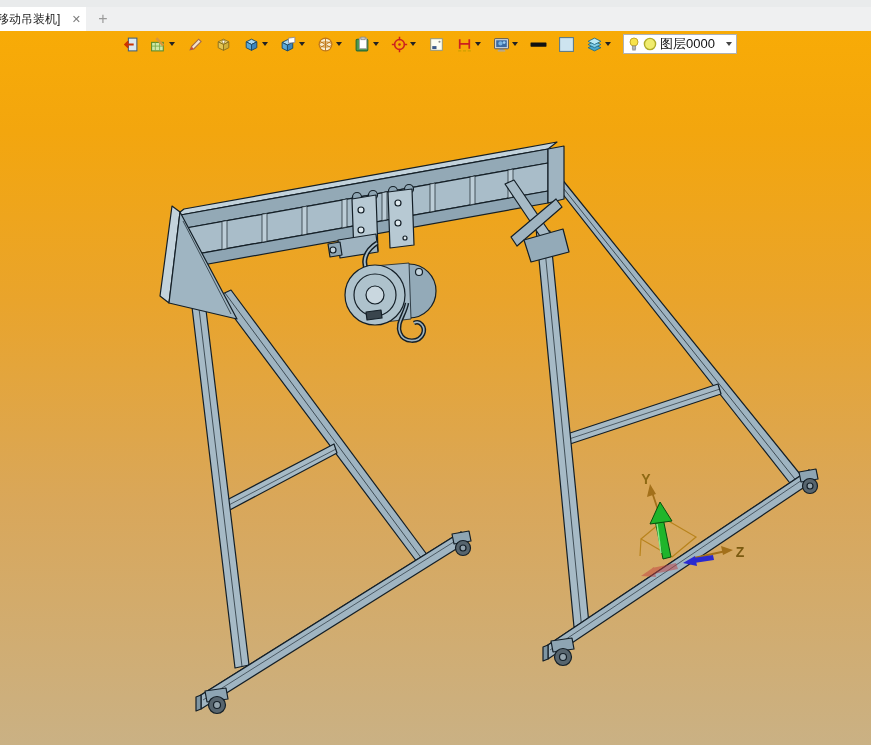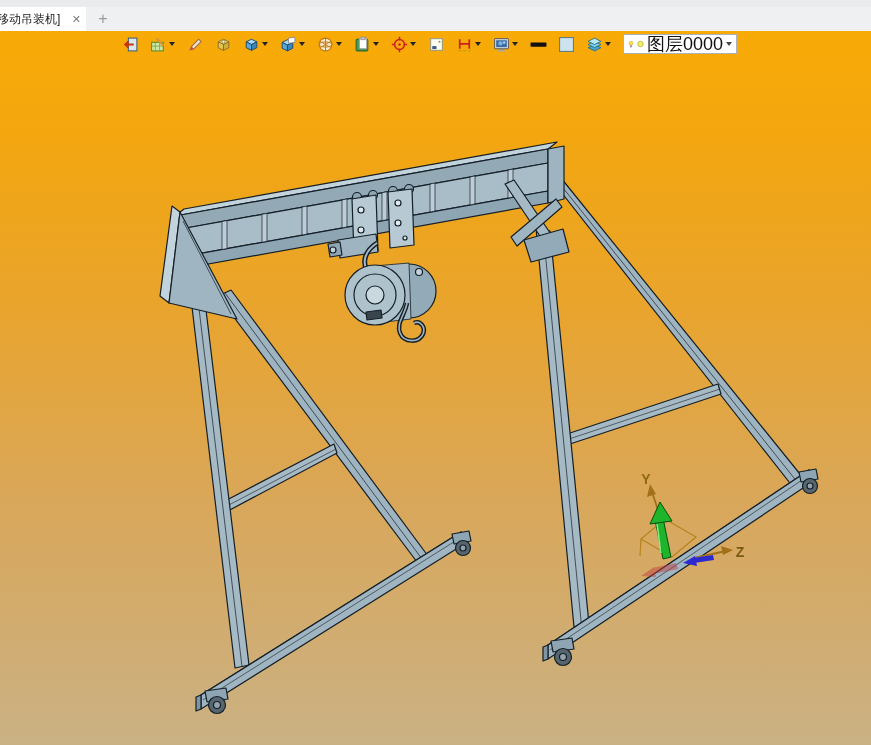--- a/index.html
+++ b/index.html
@@ -16,21 +16,21 @@
   .viewport{position:absolute;left:0;top:31px;width:871px;height:714px;
     background:linear-gradient(180deg,#f8ab06 0%,#f3a60e 14%,#e9a42c 38%,#d9a75a 66%,#cab184 100%);}
   
   .toolbar{position:absolute;left:0;top:0;width:871px;height:26px;display:flex;align-items:center;padding-left:122px;box-sizing:border-box;gap:11px;}
   .tgroup{display:flex;align-items:center;}
   .tbtn{width:17px;height:17px;display:flex;align-items:center;justify-content:center;cursor:pointer;}
   .tbtn svg{width:17px;height:17px;}
   .dd{width:8px;height:17px;display:flex;align-items:center;justify-content:center;cursor:pointer;margin-left:1px;}
   .dd::after{content:'';border-left:3px solid transparent;border-right:3px solid transparent;border-top:4px solid #222;}
   .layer-combo{height:20px;width:114px;background:#fff;border:1px solid #aeb2b6;display:flex;align-items:center;gap:3px;padding:0 4px;box-sizing:border-box;cursor:pointer;}
-  .layer-combo .combo-value{font-size:18px;color:#111;white-space:nowrap;}
+  .layer-combo .combo-value{font-size:13px;color:#111;white-space:nowrap;}
   .combo-arrow{margin-left:auto;display:flex;align-items:center;}
   .combo-arrow::after{content:'';border-left:3px solid transparent;border-right:3px solid transparent;border-top:4px solid #444;}
   .scene{position:absolute;left:0;top:0;width:871px;height:714px;}
 </style>
 </head>
 <body>
 
 <div class="app">
   <div class="titlebar"></div>
 

